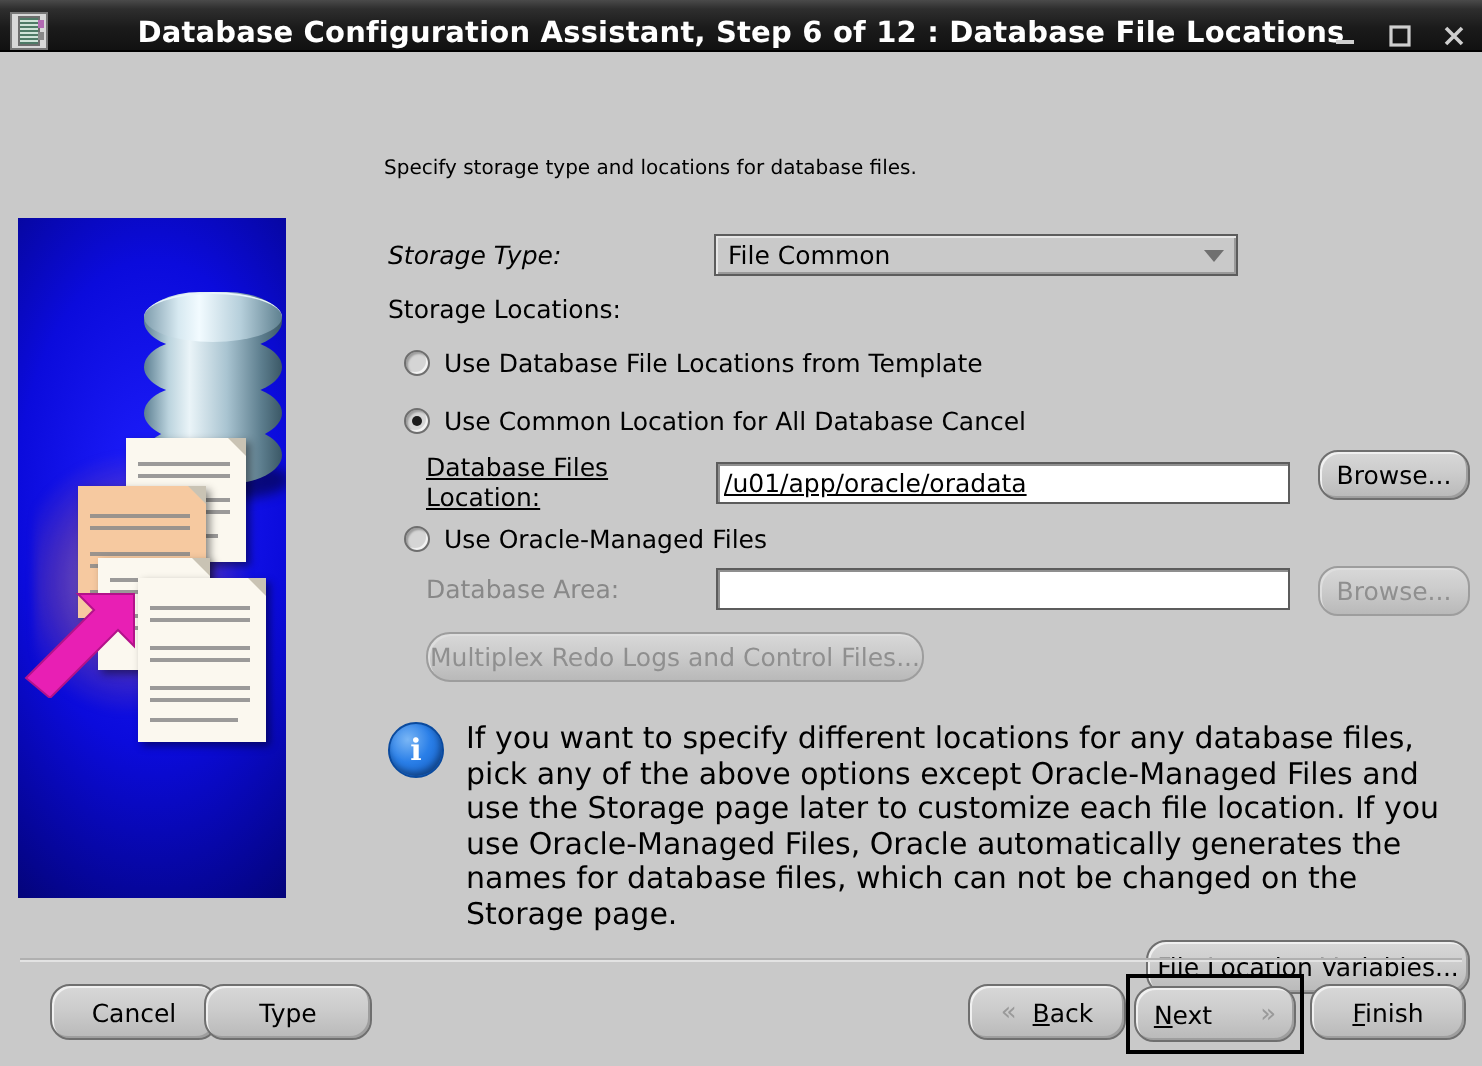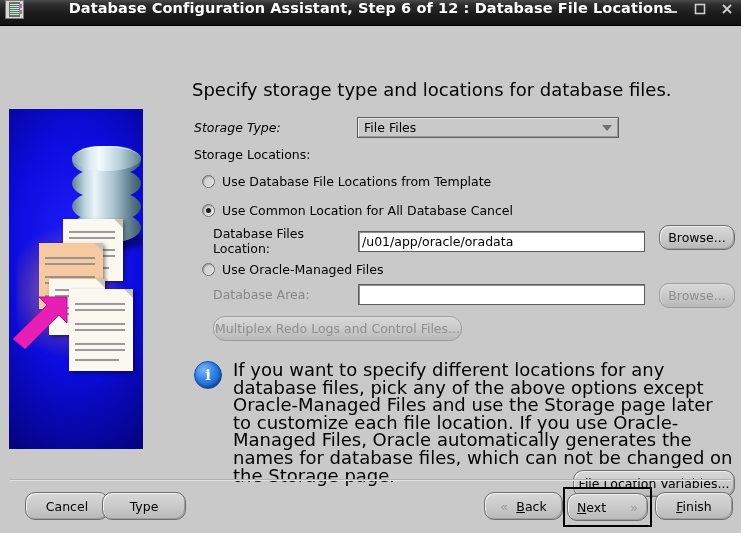--- a/index.html
+++ b/index.html
@@ -10,21 +10,21 @@
     font-size:12px;color:#000;
     -webkit-font-smoothing:none;
   }
   .window{position:absolute;inset:0;background:#c9c9c9;display:flex;flex-direction:column;}
 
   
   .titlebar{
     height:25px;flex:0 0 25px;
     background:linear-gradient(to bottom,#4a4a4a 0%,#2e2e2e 18%,#1b1b1b 55%,#111 100%);
     border-bottom:1px solid #000;
-    display:flex;align-items:flex-start;position:relative;
+    display:flex;align-items:flex-end;position:relative;
   }
   .titlebar-icon{
     width:17px;height:17px;margin-left:5px;flex:0 0 17px;
     background:#d8d8d8;border:1px solid #777;
     display:flex;align-items:center;justify-content:center;
     position:relative;overflow:hidden;
   }
   .titlebar-icon .bars{
     width:9px;height:13px;
     background:repeating-linear-gradient(to bottom,#4e7a66 0 1px,#cfe3d8 1px 2px);
@@ -82,21 +82,21 @@
   .sheet.s3{left:40px;top:170px;width:56px;height:56px;}
   .sheet.s4{left:60px;top:180px;width:64px;height:82px;}
   .sheet .corner{position:absolute;right:0;top:0;border-style:solid;border-width:0 9px 9px 0;
     border-color:transparent #c9c3b4 transparent transparent;}
 
   
   .arrow{position:absolute;left:2px;top:184px;width:58px;height:56px;}
   .arrow svg{display:block;}
 
   
-  .pagetext{position:absolute;left:192px;top:53px;font-size:18px;}
+  .pagetext{position:absolute;left:192px;top:53px;font-size:10px;}
   .lbl{font-size:12.5px;}
   .lbl.dis{color:#888;}
 
   .row-storagetype{position:absolute;left:194px;top:91px;display:flex;align-items:center;}
   .row-storagetype .lbl{width:163px;font-style:italic;}
   .combo{
     width:262px;height:21px;background:#c9c9c9;
     border:1px solid #5c5c5c;
     box-shadow:inset 1px 1px 0 #e6e6e6, inset -1px -1px 0 #9a9a9a;
     display:flex;align-items:center;position:relative;font-size:12.5px;
@@ -119,21 +119,21 @@
   }
   .radio.on::after{
     content:"";position:absolute;left:2.5px;top:2.5px;width:5px;height:5px;border-radius:50%;
     background:#1c1c1c;
   }
   .r1{left:202px;top:148px;}
   .r2{left:202px;top:177px;}
   .r3{left:202px;top:236px;}
 
   .field-row{position:absolute;display:flex;align-items:center;}
-  .fr1{left:213px;top:200px;}
+  .fr1{left:213px;top:200px;text-decoration:underline;}
   .fr2{left:213px;top:258px;}
   .field-row .lbl{width:145px;}
   .textinput{
     width:287px;height:21px;box-sizing:border-box;
     background:#ffffff;border:1px solid #5c5c5c;
     box-shadow:inset 1px 1px 0 #8f8f8f;
     font-family:"DejaVu Sans","Liberation Sans",sans-serif;font-size:12.5px;
     padding:0 3px;color:#000;
   }
 
@@ -153,21 +153,21 @@
 
   .infobox{position:absolute;left:194px;top:335px;width:540px;display:flex;gap:11px;}
   .infoicon{
     width:26px;height:26px;flex:0 0 26px;border-radius:50%;
     background:radial-gradient(circle at 34% 30%, #7ab6f5 0%, #2a7fe8 45%, #1059c0 100%);
     border:1px solid #0a4a9e;
     display:flex;align-items:center;justify-content:center;
     color:#fff;font-weight:bold;font-size:15px;font-family:"DejaVu Serif","Liberation Serif",serif;
     box-shadow:inset -1px -2px 3px rgba(0,0,0,.35);
   }
-  .infotext{font-size:18px;line-height:17.6px;max-width:500px;}
+  .infotext{font-size:15px;line-height:17.6px;max-width:500px;}
 
   .flv{position:absolute;left:573px;top:444px;width:160px;height:25px;}
 
   
   .sep{position:absolute;left:10px;right:10px;bottom:52px;height:1px;background:#b0b0b0;border-bottom:1px solid #e3e3e3;}
   .footer{position:absolute;left:0;right:0;bottom:0;height:52px;}
   .fbtn{position:absolute;top:11px;height:26px;}
   .b-cancel{left:25px;width:82px;}
   .b-help{left:102px;width:82px;}
   .b-back{left:484px;width:77px;gap:8px;}
@@ -261,21 +261,21 @@
           <path d="M56 4 L28 4 L36 12 L2 46 L14 56 L48 22 L56 30 Z" fill="#e81fb4" stroke="#b3128a" stroke-width="1"></path>
         </svg>
       </div>
     </div>
 
     <div class="pagetext">Specify storage type and locations for database files.</div>
 
     <div class="row-storagetype">
       <span class="lbl">Storage Type:</span>
       <div class="combo">
-        <span>File Files</span>
+        <span>File Common</span>
         <span class="arrowdown"></span>
       </div>
     </div>
 
     <div class="lbl-storagelocs lbl">Storage Locations:</div>
 
     <div class="radio-row r1">
       <span class="radio"></span>
       <span class="lbl">Use Database File Locations from Template</span>
     </div>

